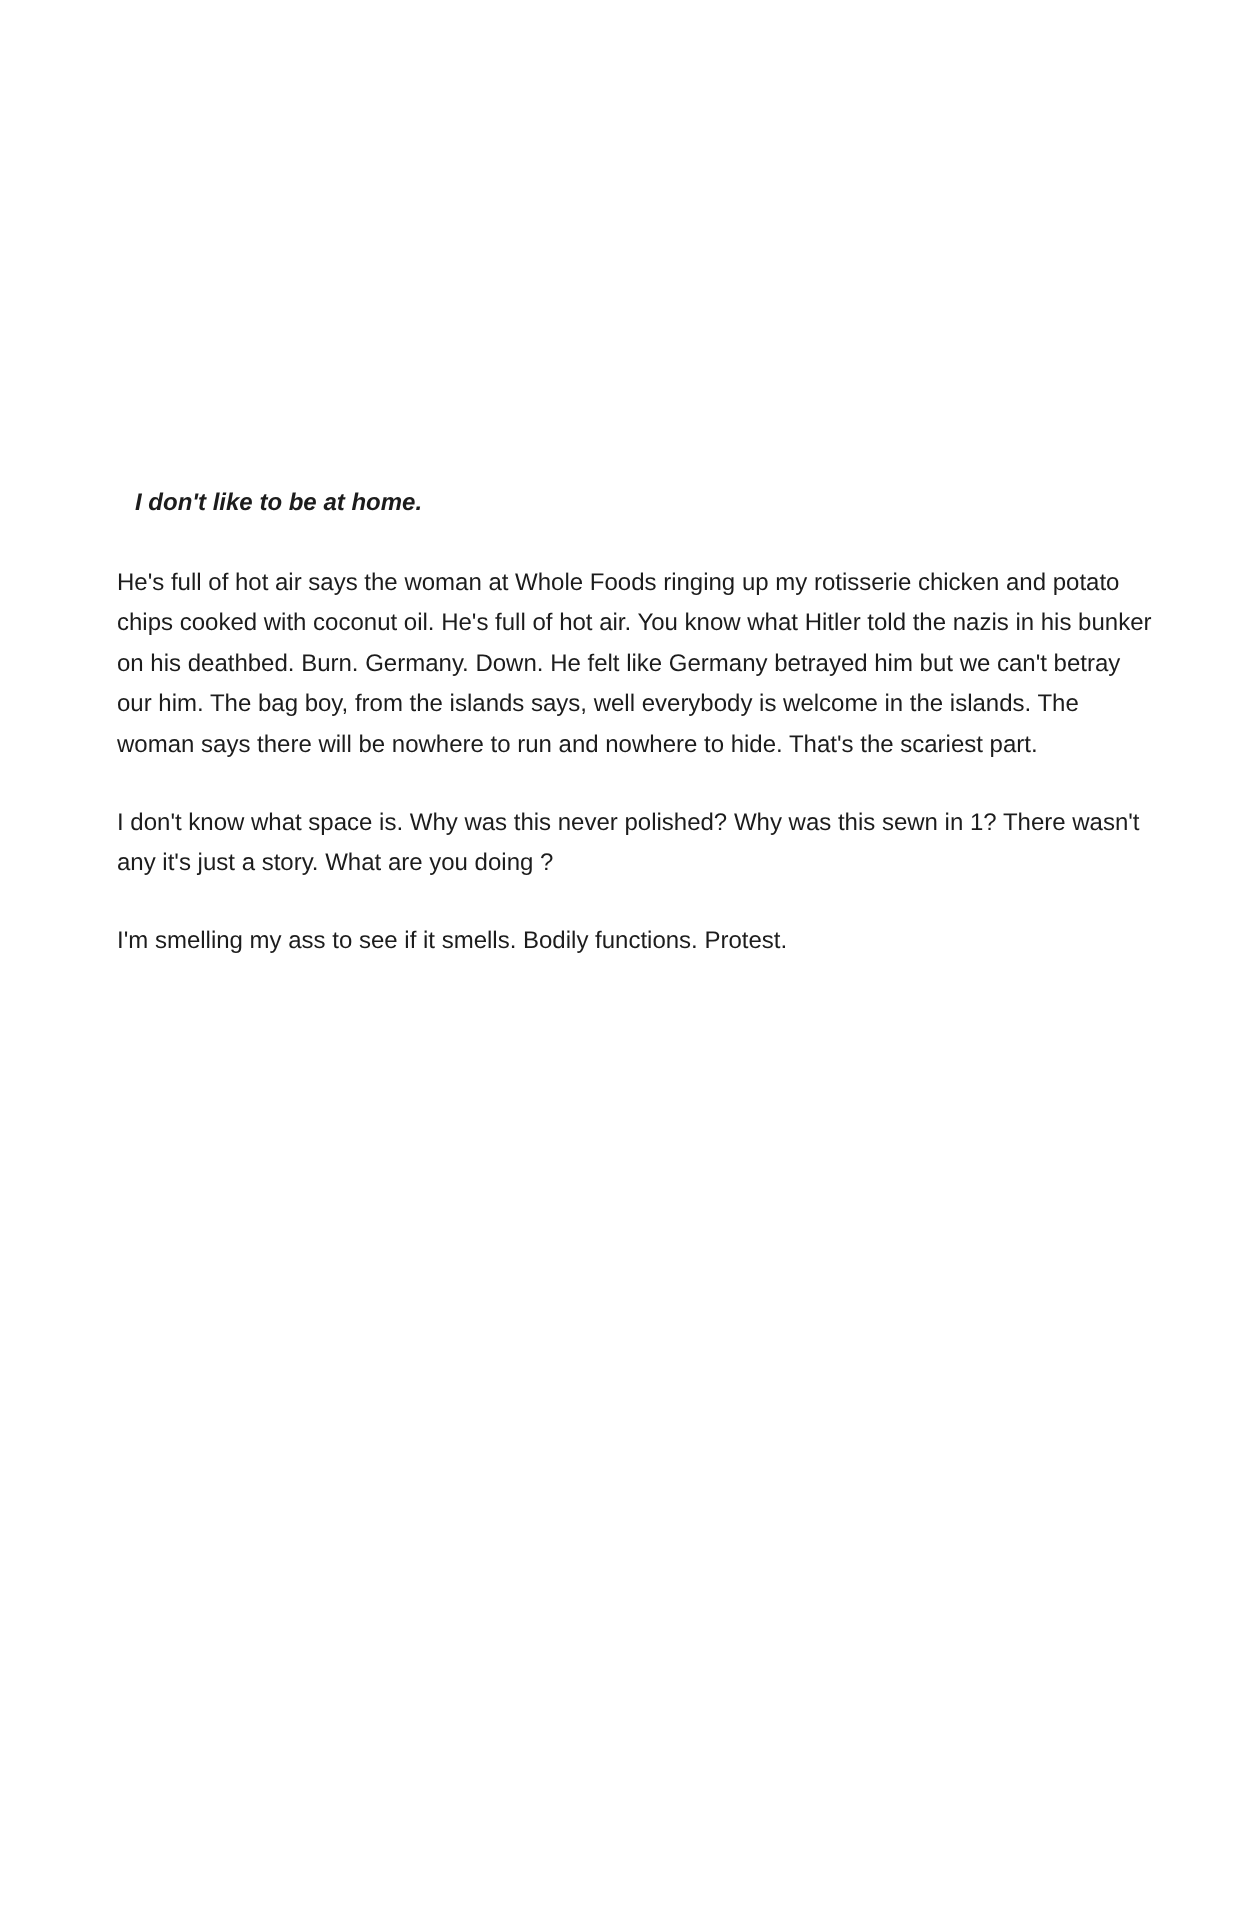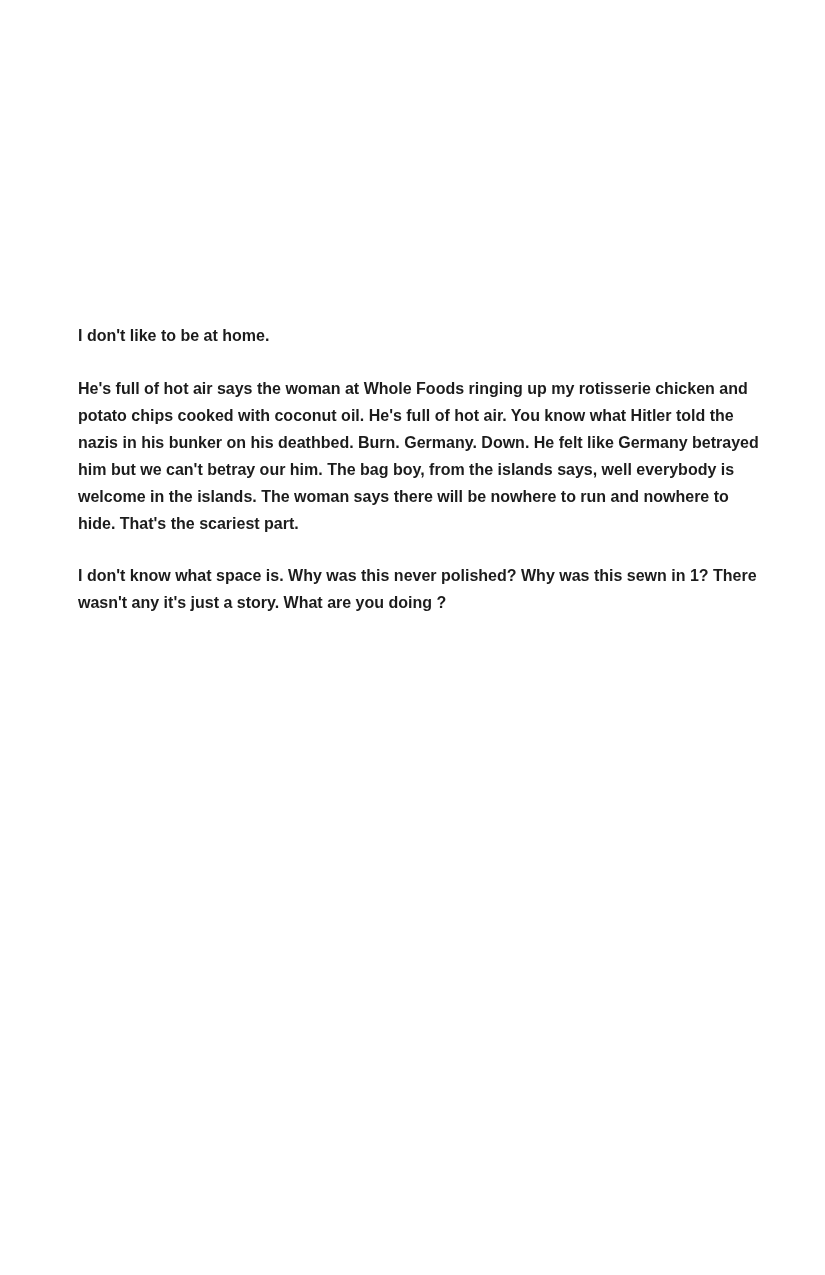--- a/index.html
+++ b/index.html
@@ -19,36 +19,38 @@
   .content {
     position: absolute;
     left: 78px;
     top: 322px;
     width: 690px;
   }
   .post-title {
     font-size: 16px;
     line-height: 27px;
     font-weight: bold;
-    margin: 0 0 26px 0;
+    margin: 0 0 26px 12px;
     color: #1c1c1c;
+    font-style: italic;
   }
   .post-paragraph {
     font-size: 16px;
     line-height: 27px;
-    font-weight: bold;
+    font-weight: normal;
     margin: 0 0 25px 0;
     color: #1c1c1c;
   }
   .post-paragraph:last-child {
     margin-bottom: 0;
   }
 </style>
 </head>
 <body>
 
 <div class="page">
   <div class="content">
     <h1 class="post-title">I don't like to be at home.</h1>
     <p class="post-paragraph">He's full of hot air says the woman at Whole Foods ringing up my rotisserie chicken and potato chips cooked with coconut oil. He's full of hot air. You know what Hitler told the nazis in his bunker on his deathbed. Burn. Germany. Down. He felt like Germany betrayed him but we can't betray our him. The bag boy, from the islands says, well everybody is welcome in the islands. The woman says there will be nowhere to run and nowhere to hide. That's the scariest part.</p>
     <p class="post-paragraph">I don't know what space is. Why was this never polished? Why was this sewn in 1? There wasn't any it's just a story. What are you doing ?</p>
+    <p class="post-paragraph">I'm smelling my ass to see if it smells. Bodily functions. Protest.</p>
   </div>
 </div>
 
 </body></html>

